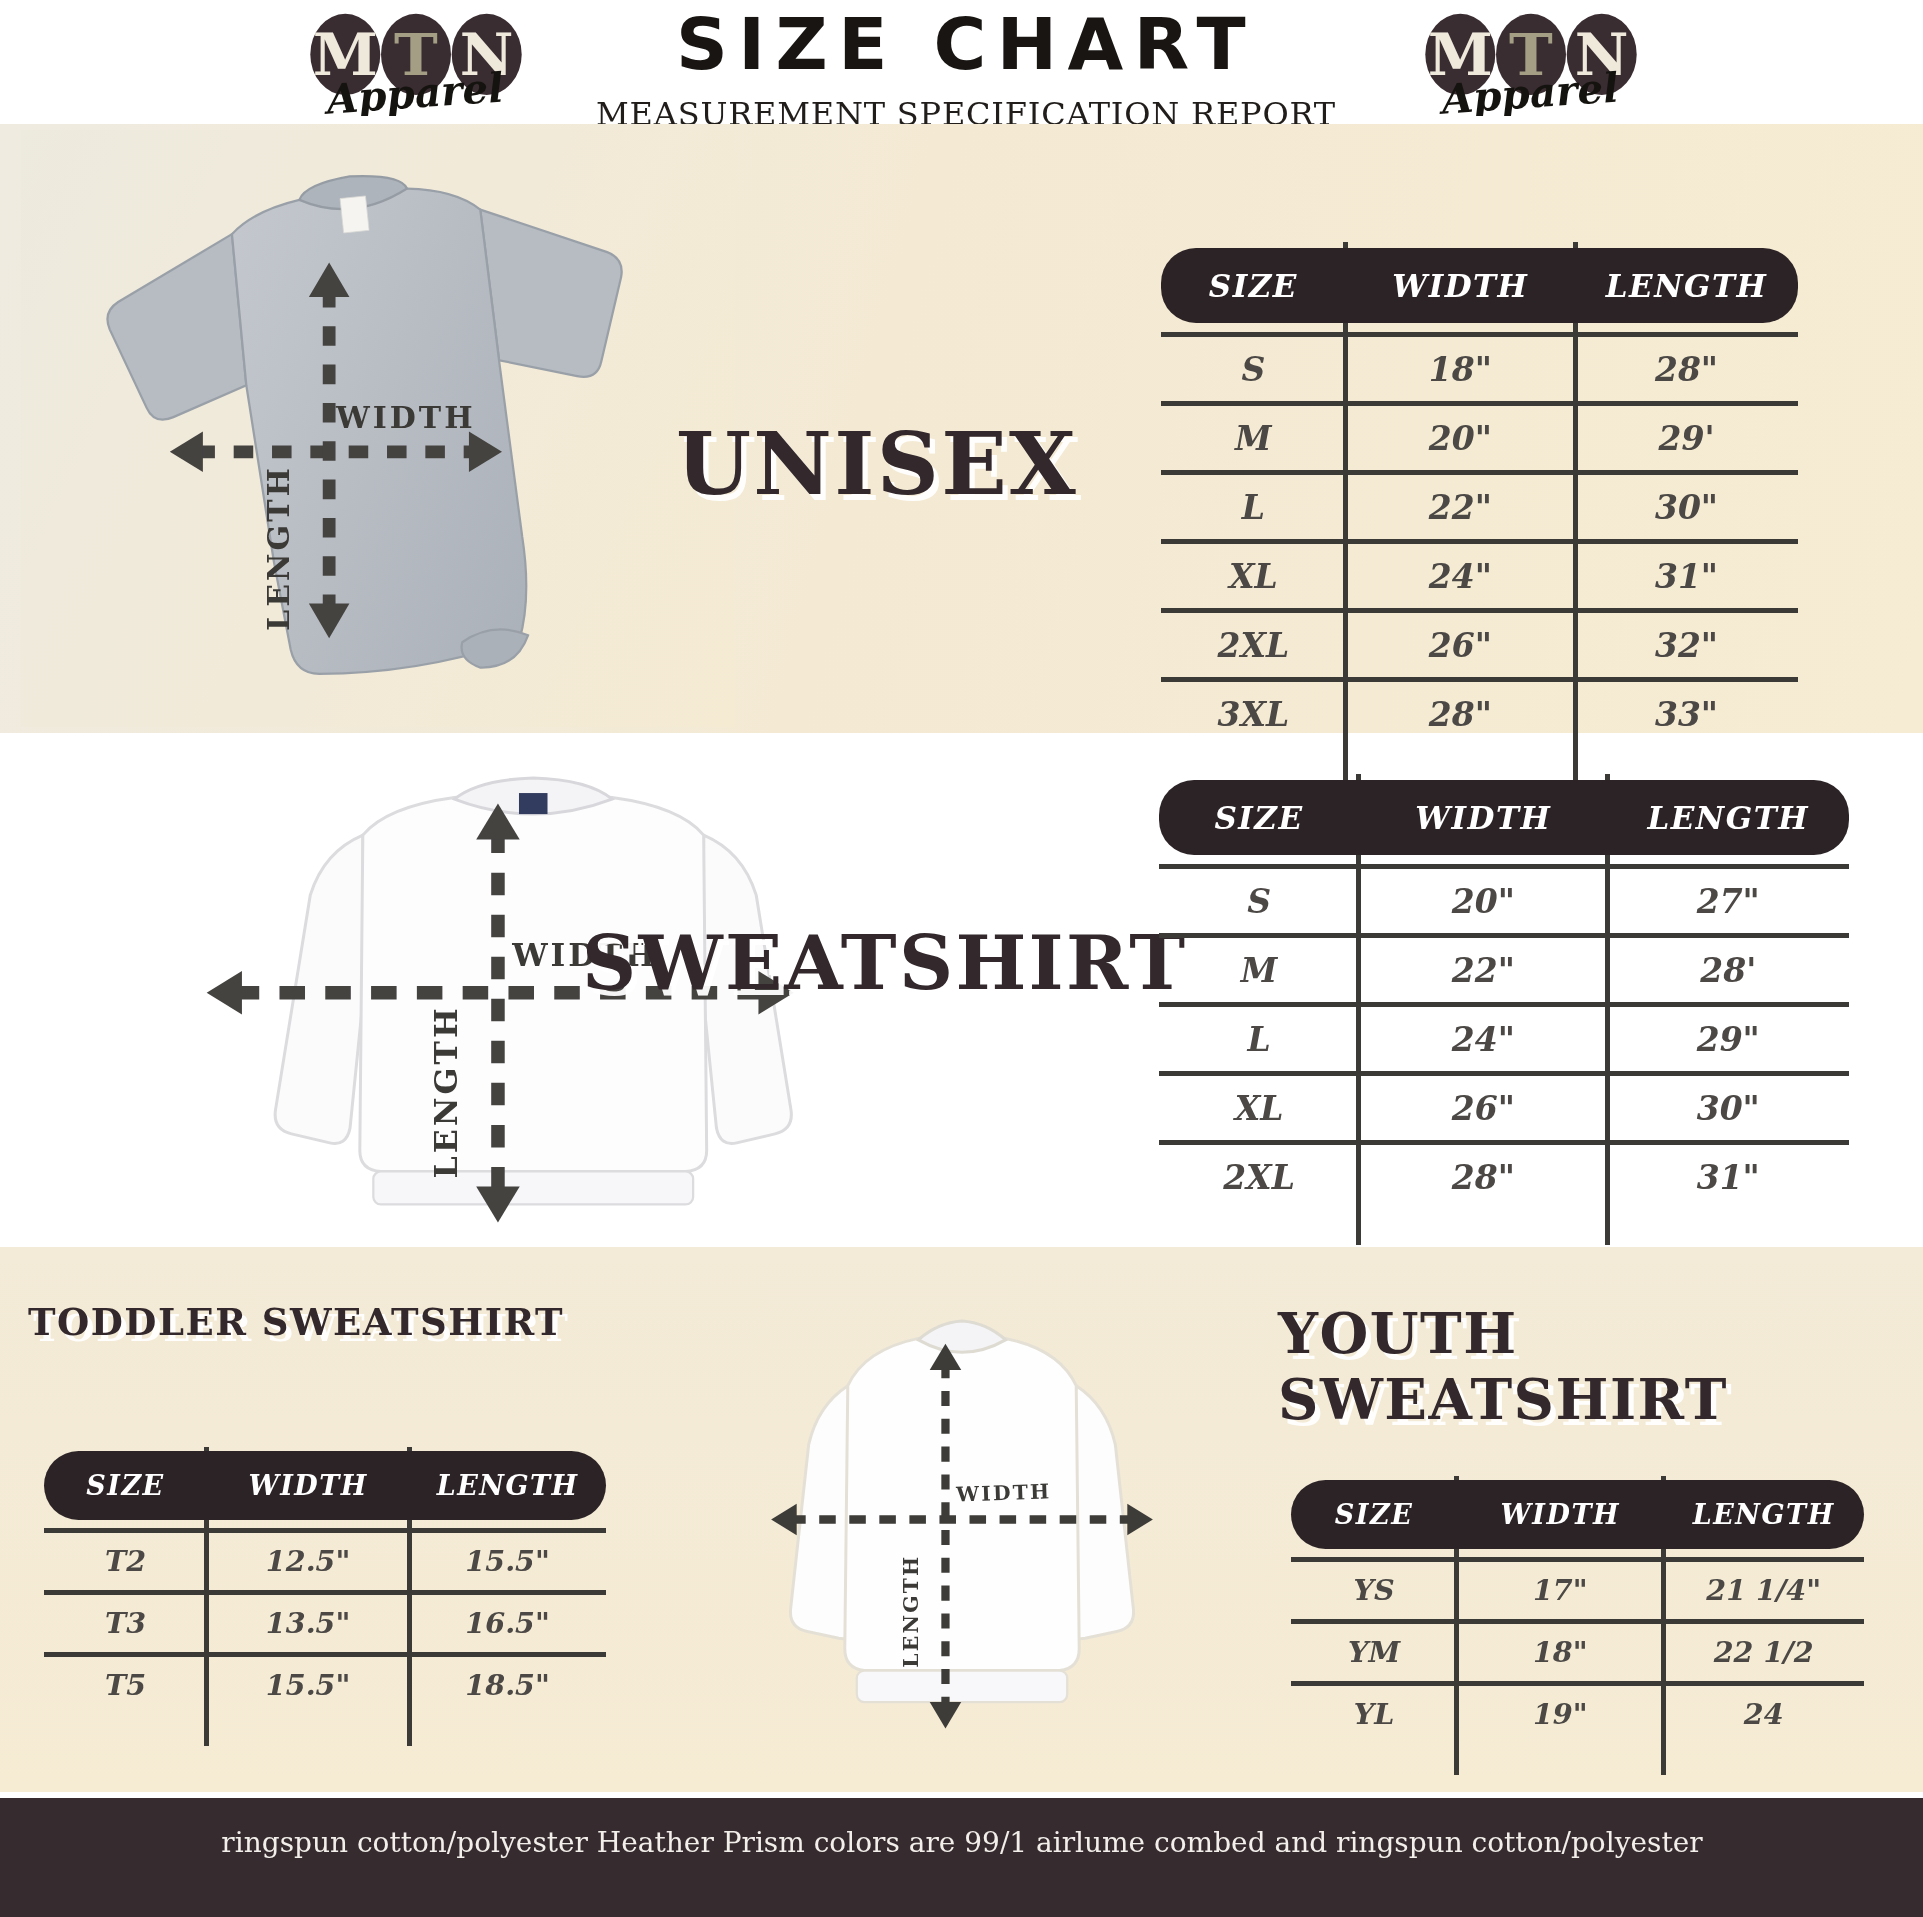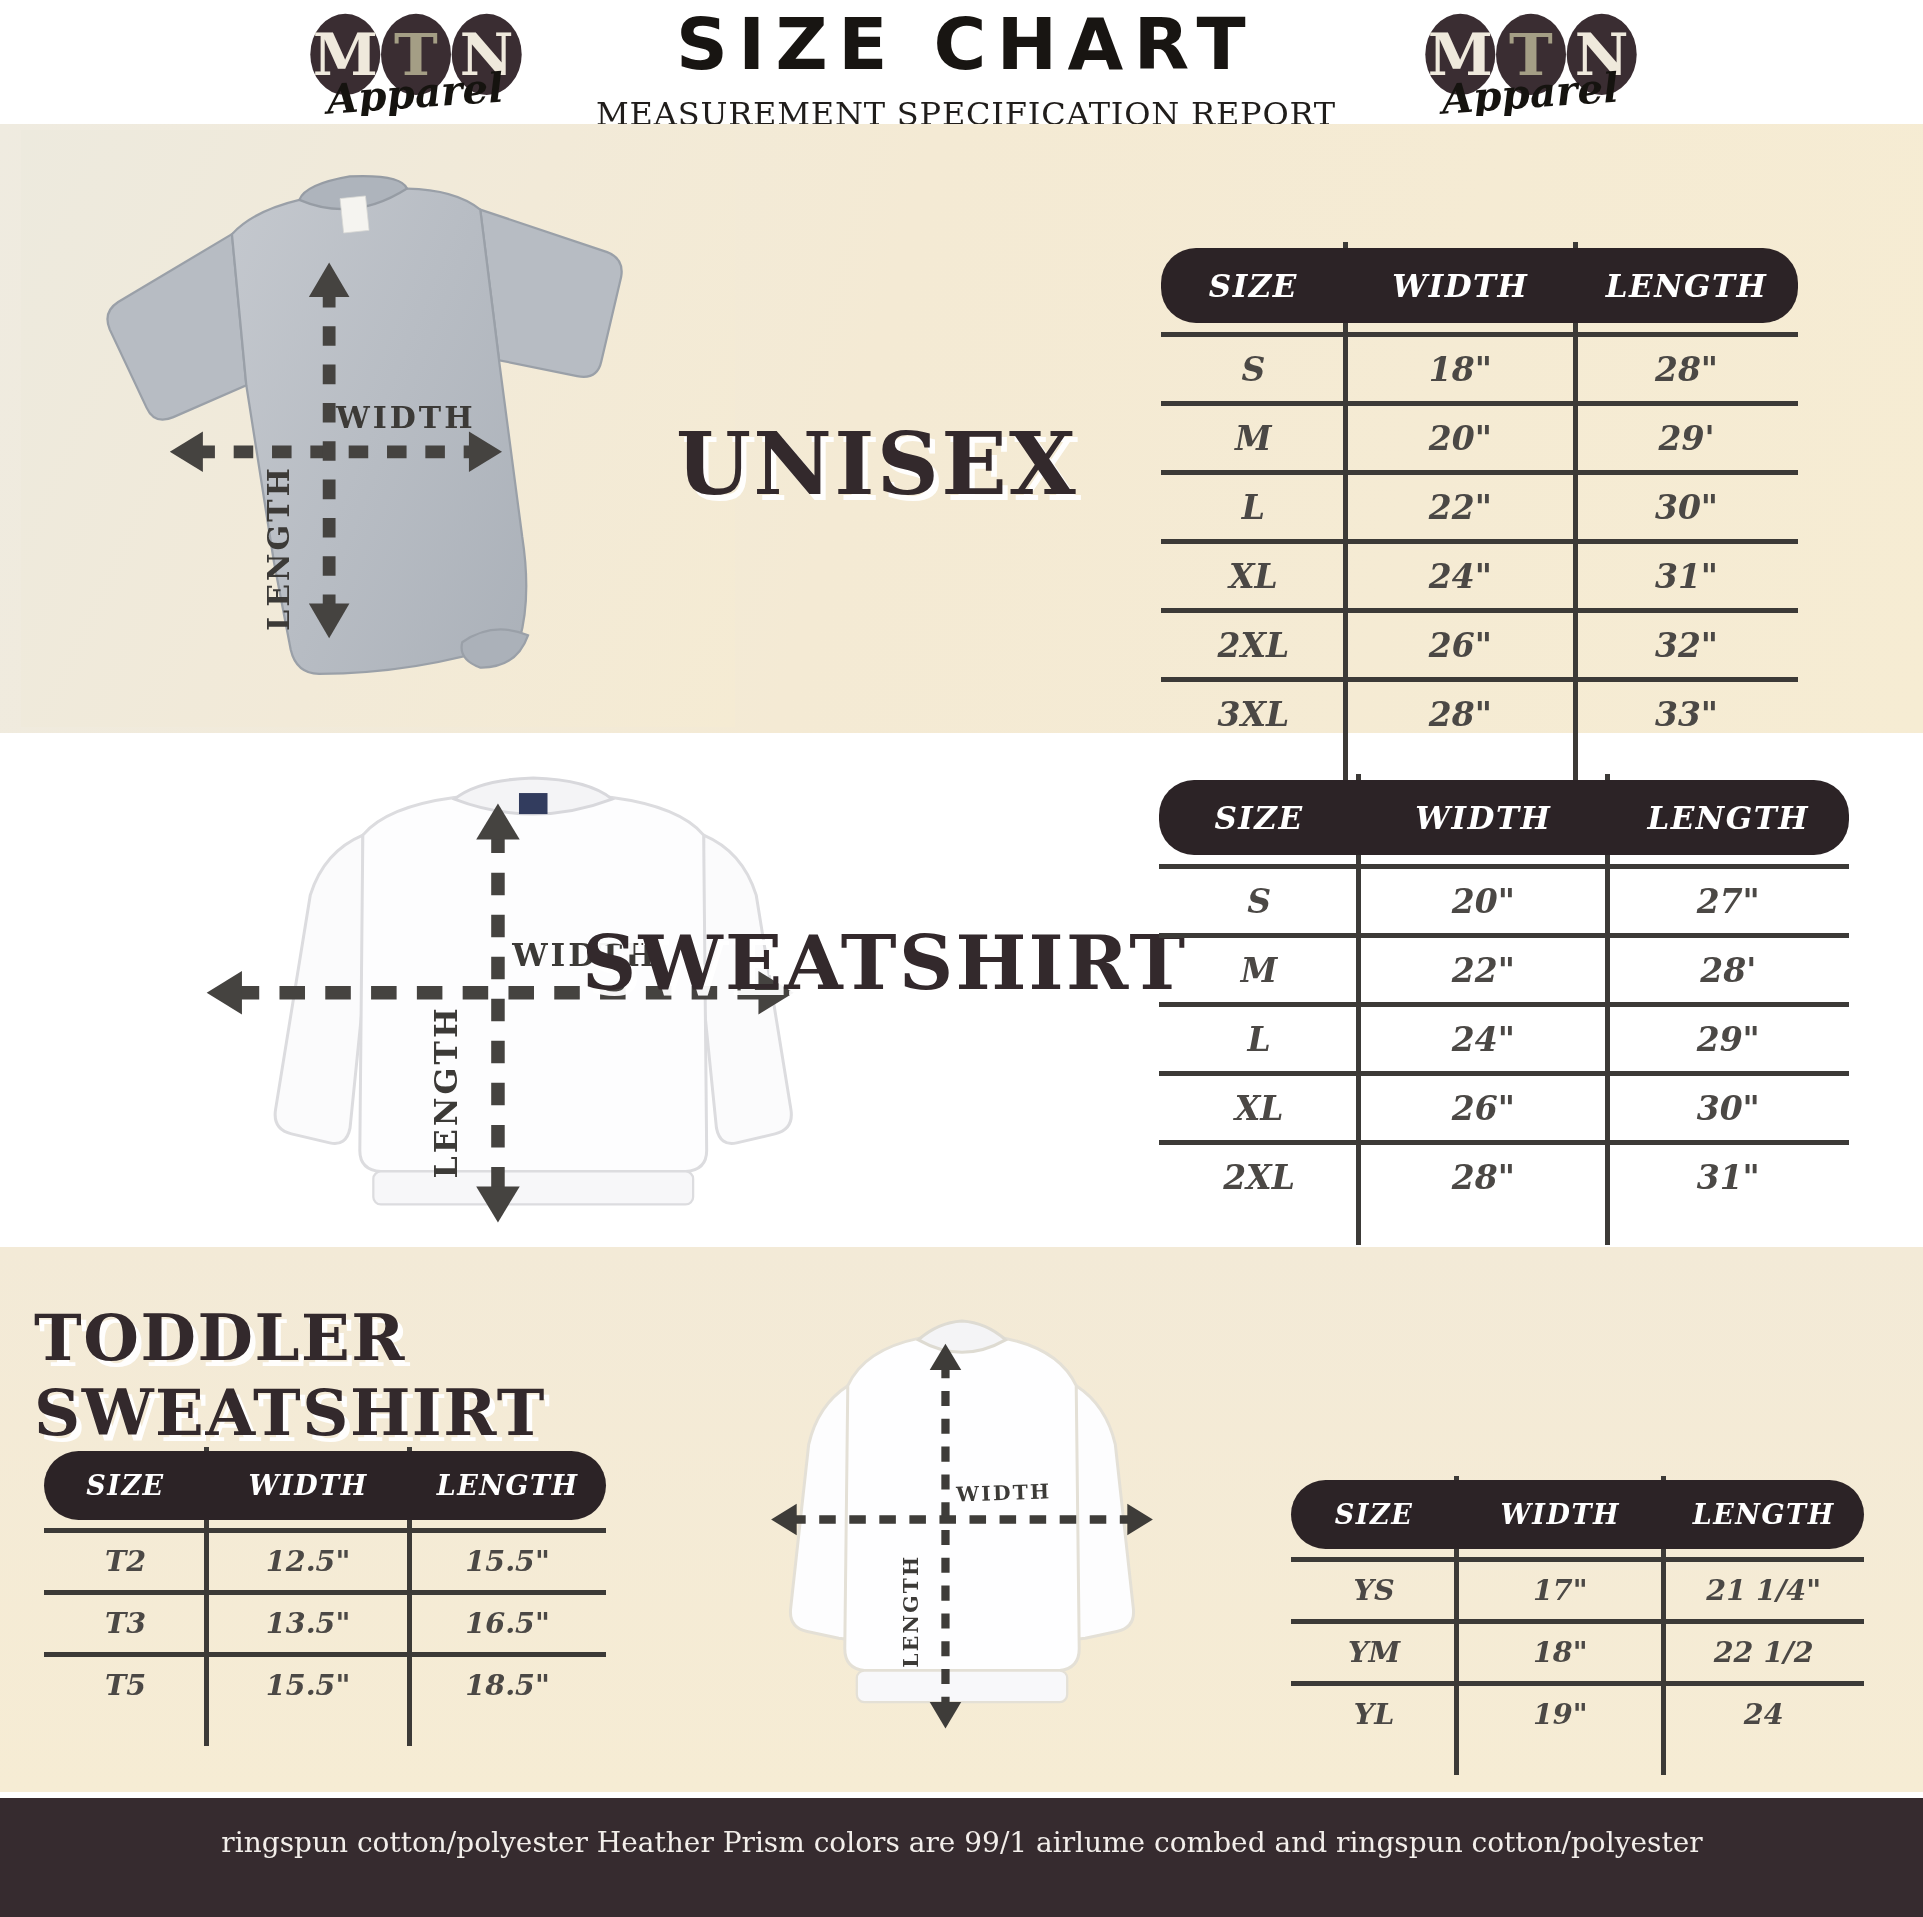--- a/index.html
+++ b/index.html
@@ -27,21 +27,21 @@
        border-top:6px solid #ffffff;box-sizing:border-box;}
   .ftr-inner{padding-top:22.5px;text-align:center;color:#f2eeea;
              font-family:"DejaVu Serif",serif;font-size:28px;line-height:1.55;}
 
   
   .big-label{position:absolute;font-family:"DejaVu Serif",serif;font-weight:900;
              color:#33292c;text-align:left;letter-spacing:2.3px;
              text-shadow:5.3px 6px 0 rgba(255,255,255,.95);}
   .lbl-unisex{left:676px;top:289px;width:443px;font-size:86px;}
   .lbl-sweatshirt{left:582px;top:186px;width:541px;font-size:75px;}
-  .lbl-toddler{left:34px;top:53px;width:586px;font-size:64px;letter-spacing:1.5px;}
+  .lbl-toddler{left:28px;top:53px;width:586px;font-size:37px;letter-spacing:1.5px;}
   .lbl-youth{left:1278px;top:53px;width:601px;font-size:56px;letter-spacing:1.5px;}
 
   
   .sctable{position:absolute;font-style:italic;}
   .sctable .pill{position:relative;z-index:3;display:grid;grid-template-columns:29% 36% 35%;
       align-items:center;background:#2c2326;border-radius:35px;color:#ffffff;
       font-family:"DejaVu Serif",serif;font-weight:700;text-align:center;}
   .sctable .rows{position:relative;z-index:2;}
   .sctable .trow{display:grid;grid-template-columns:29% 36% 35%;align-items:center;
       text-align:center;border-top:5.3px solid #3c3a37;
@@ -297,20 +297,21 @@
           <path d="M76,348 l34,-21 v42 z"></path>
             <path d="M584,348 l-34,-21 v42 z"></path>
           <path d="M308,114 l-21,35 h42 z"></path>
             <path d="M308,626 l-21,-35 h42 z"></path>
         </g>
         <text class="dim-text" x="386" y="322" text-anchor="middle" font-size="27" letter-spacing="3" transform="rotate(-2 386 322)">WIDTH</text>
         <text class="dim-text" transform="rotate(-90 272 470)" x="272" y="470" text-anchor="middle" font-size="27" letter-spacing="3">LENGTH</text>
       </svg>
     </div>
 
+    <div class="big-label lbl-youth">YOUTH SWEATSHIRT</div>
 
     <div class="sctable t-kid tbl-youth">
       <div class="vline v1"></div>
       <div class="vline v2"></div>
       <div class="pill">
         <span>SIZE</span>
         <span>WIDTH</span>
         <span>LENGTH</span>
       </div>
       <div class="rows">

